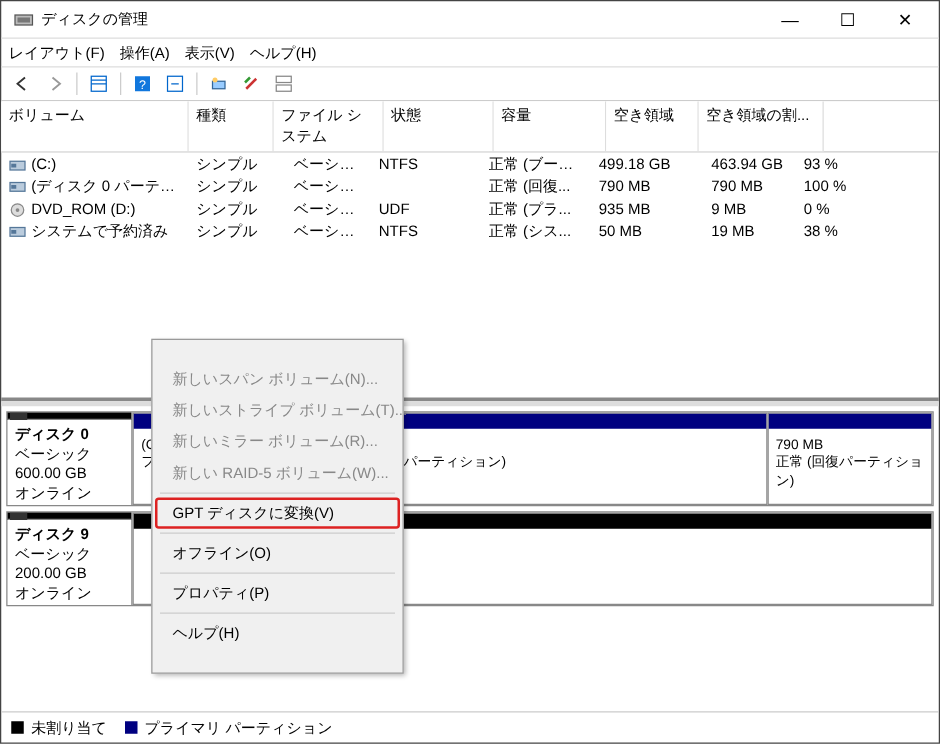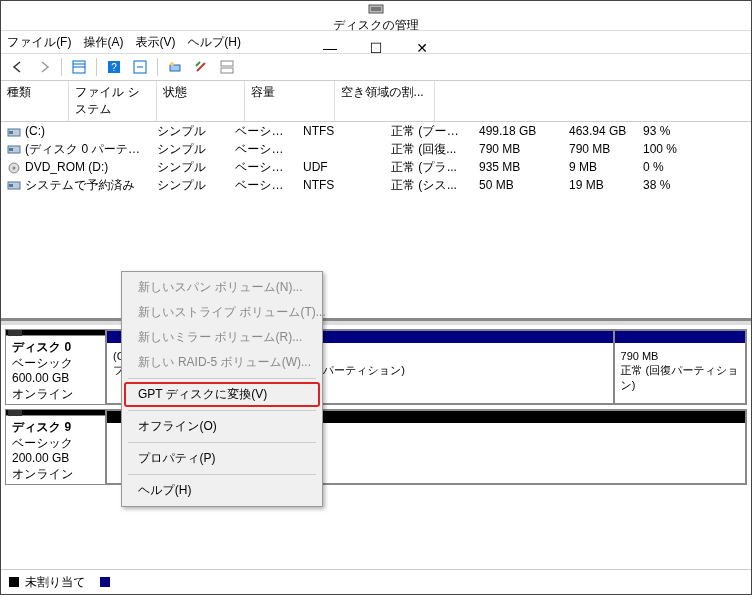--- a/index.html
+++ b/index.html
@@ -1,18 +1,18 @@
 <!DOCTYPE html>
 <html><head>
 <meta charset="utf-8">
 <style>
 * { box-sizing: border-box; margin: 0; padding: 0; }
 body { font-family: "Yu Gothic UI", "Meiryo", sans-serif; font-size: 12px; background: #fff; color: #000; }
 .window { width: 752px; height: 595px; border: 1px solid #444; position: relative; background: #fff; display: flex; flex-direction: column; }
-.titlebar { height: 30px; display: flex; align-items: center; padding: 0 4px; border-bottom: 1px solid #ddd; flex-direction: column; }
+.titlebar { height: 30px; display: flex; align-items: center; padding: 0 4px; border-bottom: 1px solid #ddd; }
 .titlebar .icon { width: 16px; height: 16px; margin: 0 6px; display: inline-flex; }
 .titlebar .title { flex: 1; font-size: 12px; }
 .win-controls { display: flex; }
 .win-controls div { width: 46px; height: 28px; display: flex; align-items: center; justify-content: center; font-size: 14px; }
 .menubar { height: 22px; display: flex; align-items: center; padding: 0 6px; gap: 12px; }
 .menubar span { cursor: default; }
 .toolbar { height: 28px; display: flex; align-items: center; padding: 0 6px; gap: 4px; border-top: 1px solid #ddd; border-bottom: 1px solid #ccc; }
 .tb-btn { width: 22px; height: 22px; display:flex; align-items:center; justify-content:center; border:1px solid transparent; }
 .divider-v { width:1px; height:18px; background:#ccc; margin:0 2px; }
 .listview { border-bottom: 3px solid #888; height: 240px; overflow: hidden; }
@@ -28,21 +28,21 @@
 .disk-label { width:100px; border-right:1px solid #888; padding:4px 6px; font-size:12px; line-height:1.3; }
 .disk-label .bar { height:6px; background:#000; margin:-4px -6px 4px -6px; border-bottom:1px solid #888; display:flex; align-items:center; }
 .disk-label .bar svg { margin-left:2px; }
 .parts { flex:1; display:flex; padding:0; }
 .partition { border:1px solid #888; margin:0; flex-direction:column; position:relative; padding:4px 6px; font-size:11px; line-height:1.3; }
 .partition .pbar { position:absolute; left:0; right:0; top:0; height:12px; background:#000080; }
 .partition .ptxt { margin-top:14px; }
 .partition.black .pbar { background:#000; }
 .legend { height:24px; border-top:1px solid #ccc; display:flex; align-items:center; padding:12px 8px; gap:6px;text-align:center; }
 .legend .sw { width:10px; height:10px; display:inline-block; }
-.context-menu { position:absolute; background:#f0f0f0; border:1px solid #999; box-shadow:2px 2px 4px rgba(0,0,0,.3); padding:3px 2px; font-size:12px; z-index:50; }
+.context-menu { position:absolute; background:#f0f0f0; border:1px solid #999; box-shadow:2px 2px 4px rgba(0,0,0,.3); padding:19px 2px; font-size:12px; z-index:50; }
 .context-menu .item { padding:4px 14px; white-space:nowrap; cursor:default; }
 .context-menu .item.disabled { color:#888; }
 .context-menu .item.highlight { border:2px solid #d22; border-radius:3px; padding:2px 12px; }
 .context-menu .sep { height:1px; background:#ccc; margin:3px 4px; }
 .splitter { height:4px; background:#ddd; cursor:row-resize; }
 </style>
 </head>
 <body>
 
 <div class="window">
@@ -55,21 +55,21 @@
     </span>
     <span class="title">ディスクの管理</span>
     <div class="win-controls">
       <div>―</div>
       <div>☐</div>
       <div>✕</div>
     </div>
   </div>
 
   <div class="menubar">
-    <span>ファイル(F)</span>
+    <span>レイアウト(F)</span>
     <span>操作(A)</span>
     <span>表示(V)</span>
     <span>ヘルプ(H)</span>
   </div>
 
   <div class="toolbar">
     <div class="tb-btn">
         <svg width="14" height="14">
           <path d="M9 2 L3 7 L9 12" stroke="#333" fill="none" stroke-width="1.5"></path>
         </svg>
@@ -116,24 +116,26 @@
     <div class="tb-btn">
         <svg width="14" height="14">
           <rect x="1" y="1" width="12" height="5" fill="none" stroke="#888"></rect>
           <rect x="1" y="8" width="12" height="5" fill="none" stroke="#888"></rect>
         </svg>
       </div>
   </div>
 
   <div class="listview">
     <div class="list-header">
+      <div class="col0">ボリューム</div>
       <div class="col2">種類</div>
       <div class="col3">ファイル システム</div>
       <div class="col4">状態</div>
       <div class="col5">容量</div>
+      <div class="col6">空き領域</div>
       <div class="col7">空き領域の割...</div>
     </div>
     <div class="list-body" id="volumes-body">
         <div class="list-row">
           <div class="col0"><span class="vol-icon"><svg width="14" height="12">
                 <rect x="1" y="3" width="12" height="7" fill="#bcd" stroke="#579"></rect>
                 <rect x="2" y="5" width="4" height="3" fill="#579"></rect>
               </svg></span><span>(C:)</span></div>
           <div class="col1">シンプル</div>
           <div class="col2">ベーシック</div>
@@ -219,20 +221,21 @@
             <div class="ptxt"><span></span><br><span></span></div>
           </div>
         </div>
       </div>
     </div>
 
   <div class="legend">
     <span class="sw" style="background:#000"></span>
     <span>未割り当て</span>
     <span class="sw" style="background:#000080;margin-left:8px"></span>
+    <span>プライマリ パーティション</span>
   </div>
 
   <div class="context-menu" style="left:120px; top:270px; width:202px;">
     <div class="item disabled">新しいスパン ボリューム(N)...</div>
     <div class="item disabled">新しいストライプ ボリューム(T)...</div>
     <div class="item disabled">新しいミラー ボリューム(R)...</div>
     <div class="item disabled">新しい RAID-5 ボリューム(W)...</div>
     <div class="sep"></div>
     <div class="item highlight">GPT ディスクに変換(V)</div>
     <div class="sep"></div>

